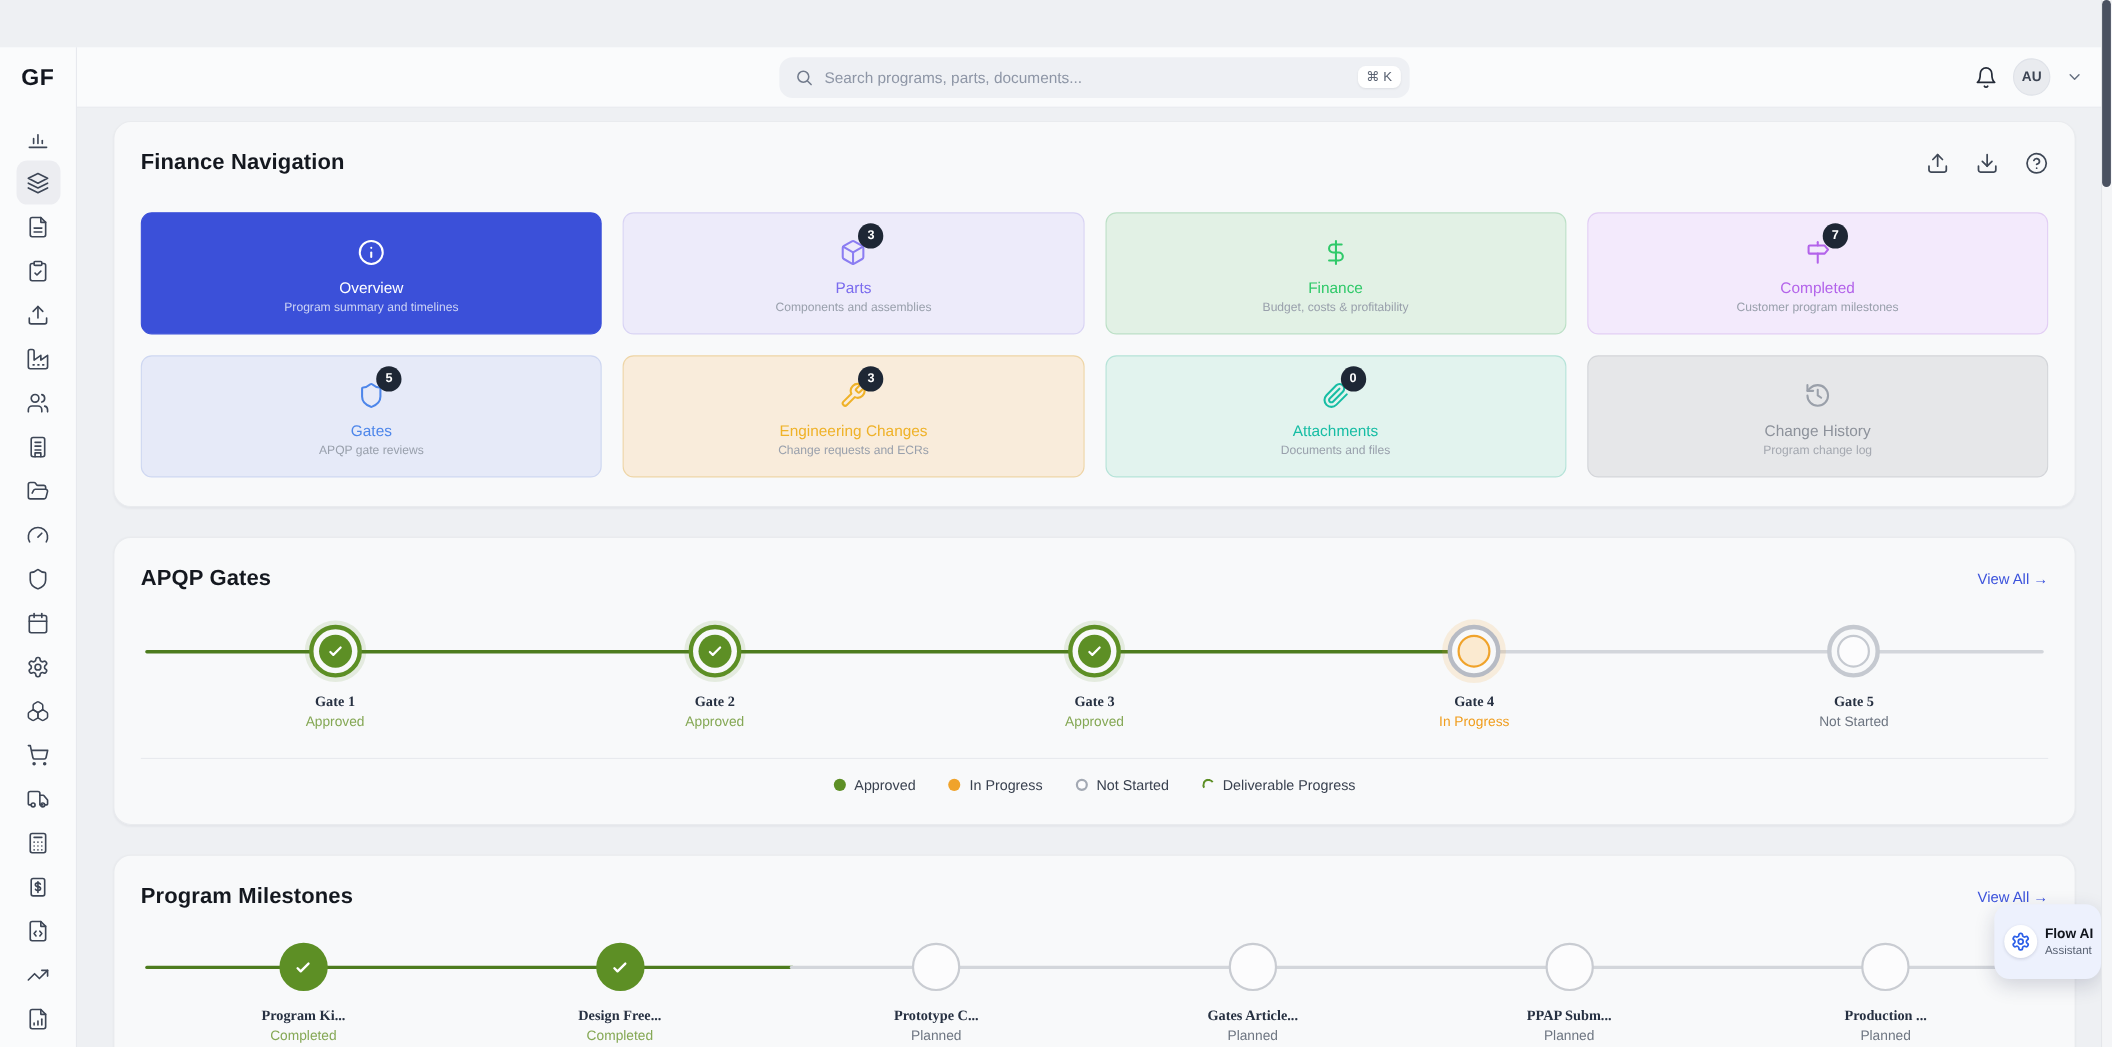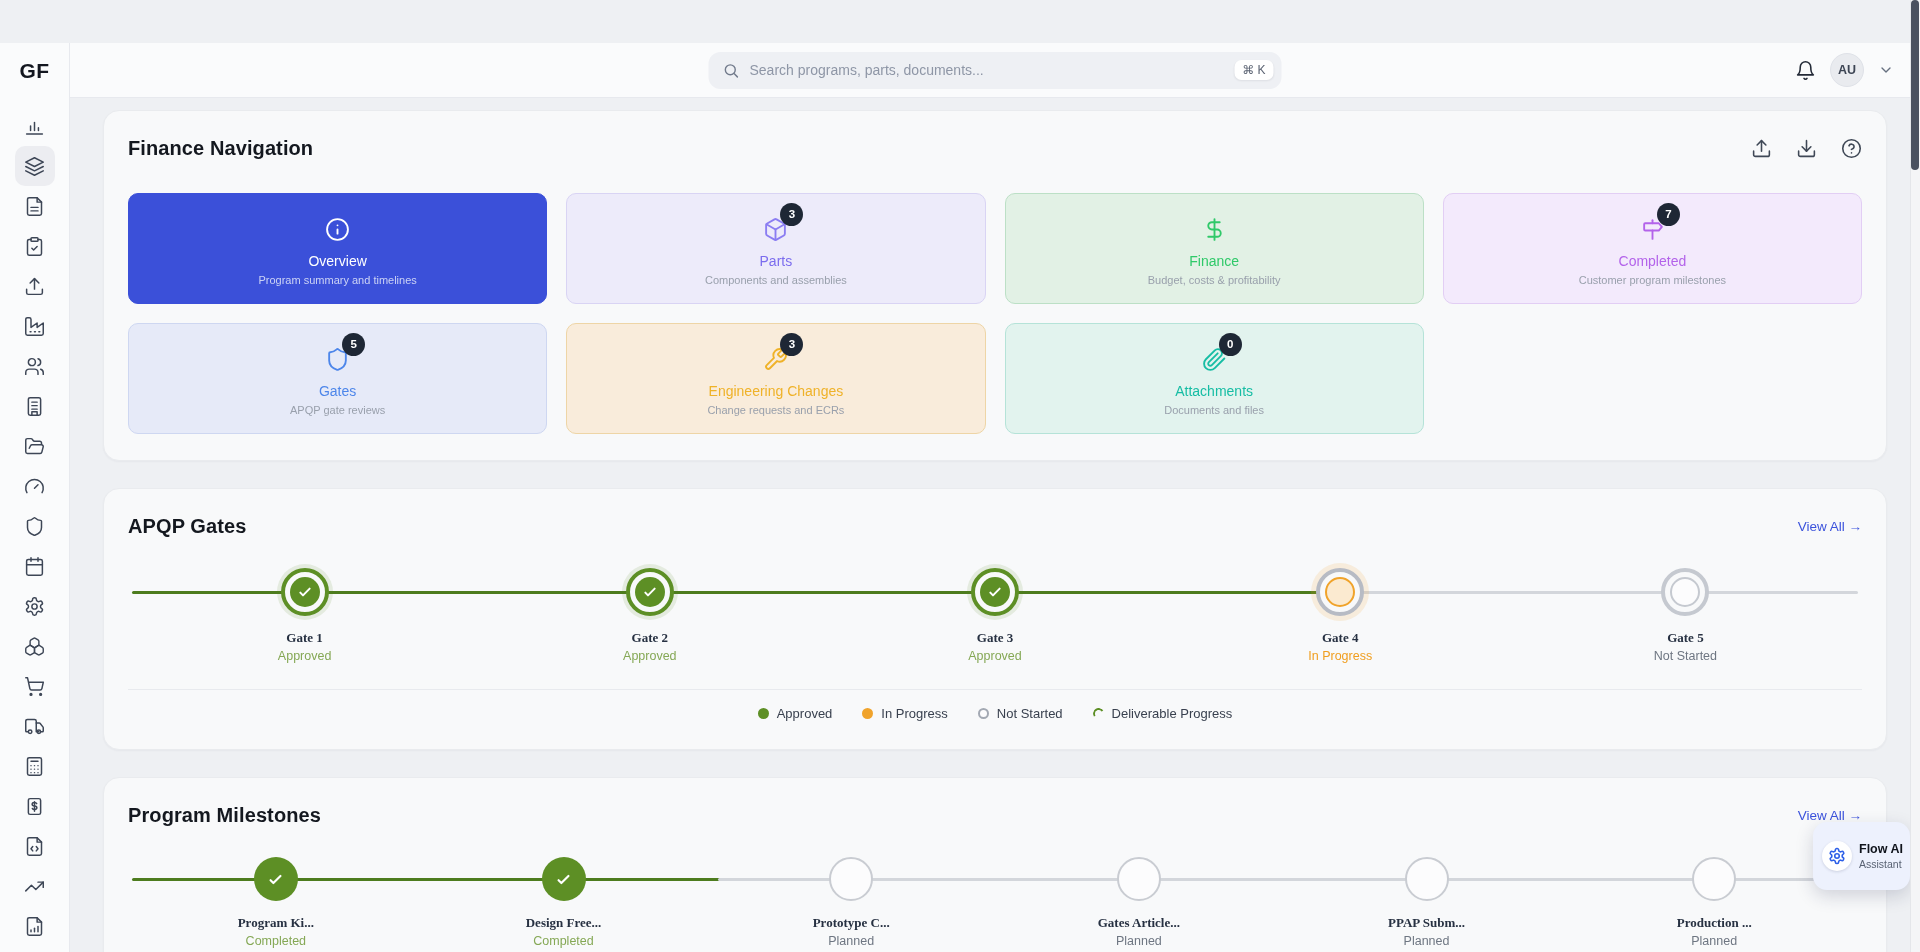--- a/index.html
+++ b/index.html
@@ -401,20 +401,31 @@
           <div class="tile t-attach">
             <div class="tile-icon-wrap">
                 <svg viewBox="0 0 24 24" fill="none" stroke="currentColor" stroke-width="1.8" stroke-linecap="round" stroke-linejoin="round">
                   <path d="m21.44 11.05-9.19 9.19a6 6 0 0 1-8.49-8.49l8.57-8.57A4 4 0 1 1 18 8.84l-8.59 8.57a2 2 0 0 1-2.83-2.83l8.49-8.48"></path>
                 </svg>
                 <span class="tile-badge">0</span>
               </div>
             <div class="tile-title">Attachments</div>
             <div class="tile-desc">Documents and files</div>
           </div>
+          <div class="tile t-history">
+            <div class="tile-icon-wrap">
+                <svg viewBox="0 0 24 24" fill="none" stroke="currentColor" stroke-width="1.8" stroke-linecap="round" stroke-linejoin="round">
+                  <path d="M3 12a9 9 0 1 0 9-9 9.75 9.75 0 0 0-6.74 2.74L3 8"></path>
+                  <path d="M3 3v5h5"></path>
+                  <path d="M12 7v5l3 2"></path>
+                </svg>
+              </div>
+            <div class="tile-title">Change History</div>
+            <div class="tile-desc">Program change log</div>
+          </div>
         </div>
       </section>
 
       <section class="card">
         <div class="card-head">
           <h2 class="card-title">APQP Gates</h2>
           <button class="view-all">View All →</button>
         </div>
         <div class="track">
           <div class="track-line line-green" style="left:4px; width:70%;"></div>

